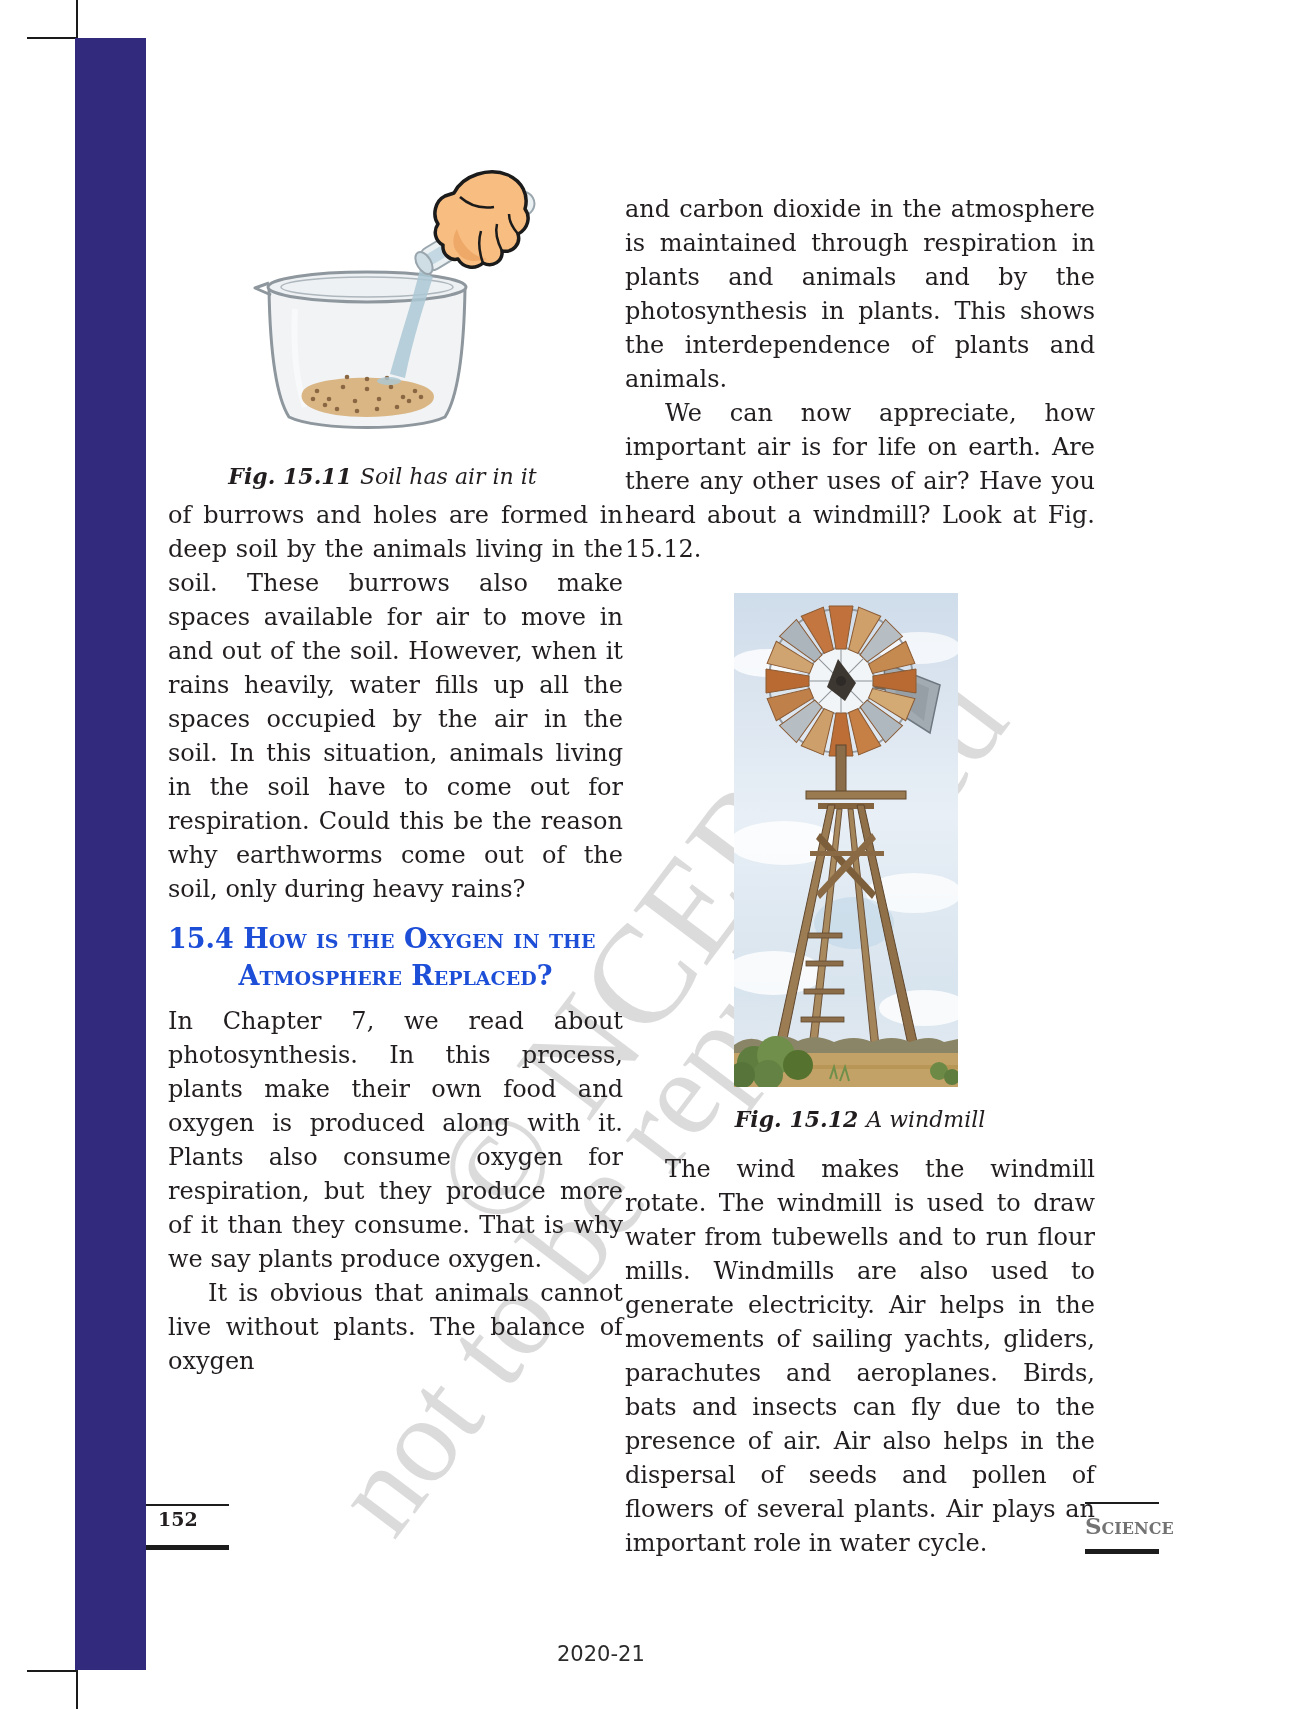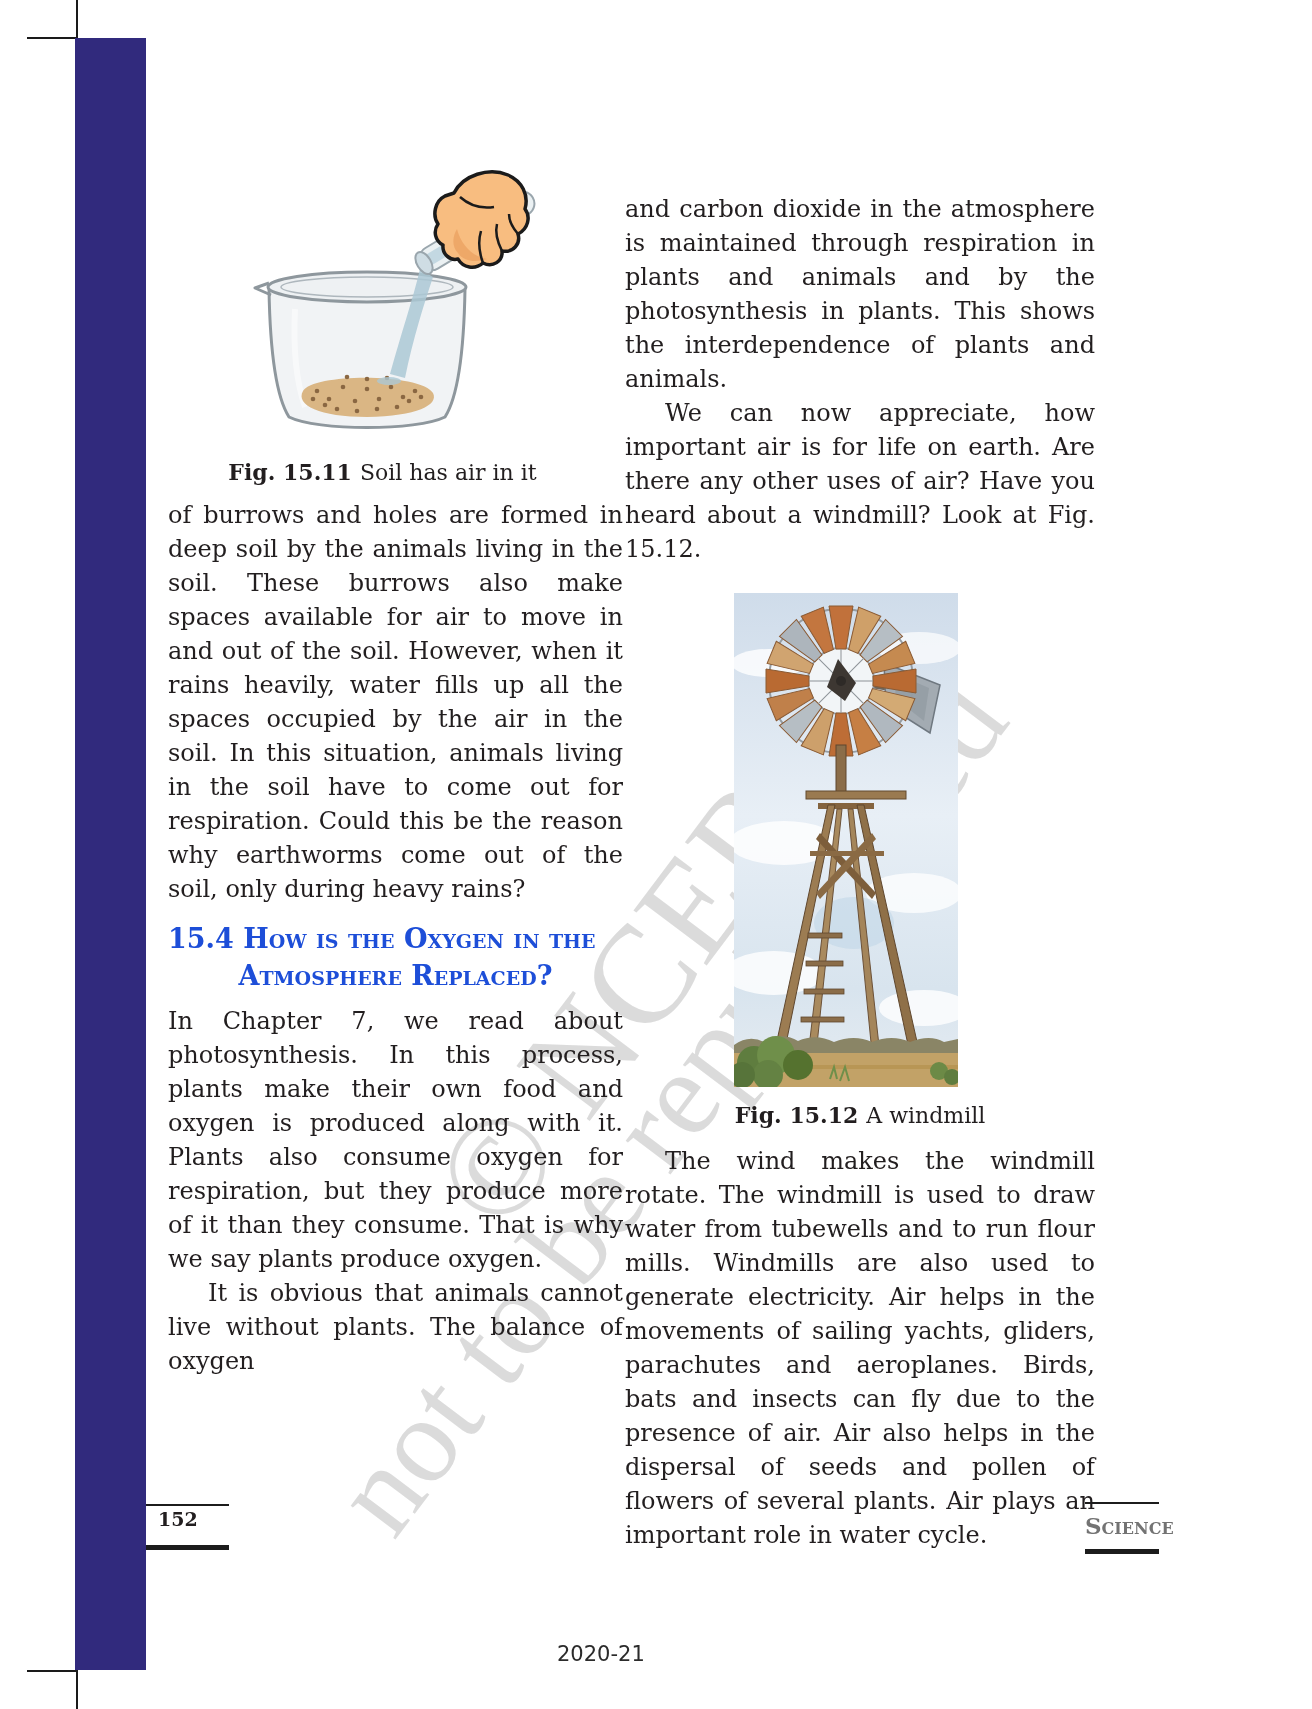--- a/index.html
+++ b/index.html
@@ -20,21 +20,21 @@
   #right-col{left:625px;top:180px;width:470px;margin-top:12px;}
   .para{margin:0;}
   .ind{text-indent:40px;}
   
   .sec-heading{color:#1d4ed8;font-weight:bold;font-size:27px;line-height:37px;
                margin:14px 0 10px 0;text-align:left;}
   .sc{font-variant:small-caps;}
   .sec-line2{text-align:center;}
   
   #fig1{position:absolute;left:217px;top:168px;width:330px;height:287px;z-index:1;}
-  .caption{text-align:center;font-size:22px;line-height:28px;z-index:1;}
+  .caption{text-align:center;font-style:italic;font-size:22px;line-height:36px;z-index:1;}
   #fig1-caption{position:absolute;left:155px;top:458px;width:455px;}
   .cap-label{font-weight:bold;margin-right:8px;}
   #fig2-wrap{width:252px;margin:27px auto 0 auto;}
   #fig2-caption{margin-top:14px;}
   #right-col .after-fig{margin-top:14px;}
   
   .rule{position:absolute;background:#1c1c1c;z-index:2;}
   #page-num{position:absolute;left:158px;top:1508px;width:70px;font-size:19px;
             font-weight:bold;z-index:2;}
   #footer-science{position:absolute;left:1085px;top:1512px;width:74px;text-align:center;

